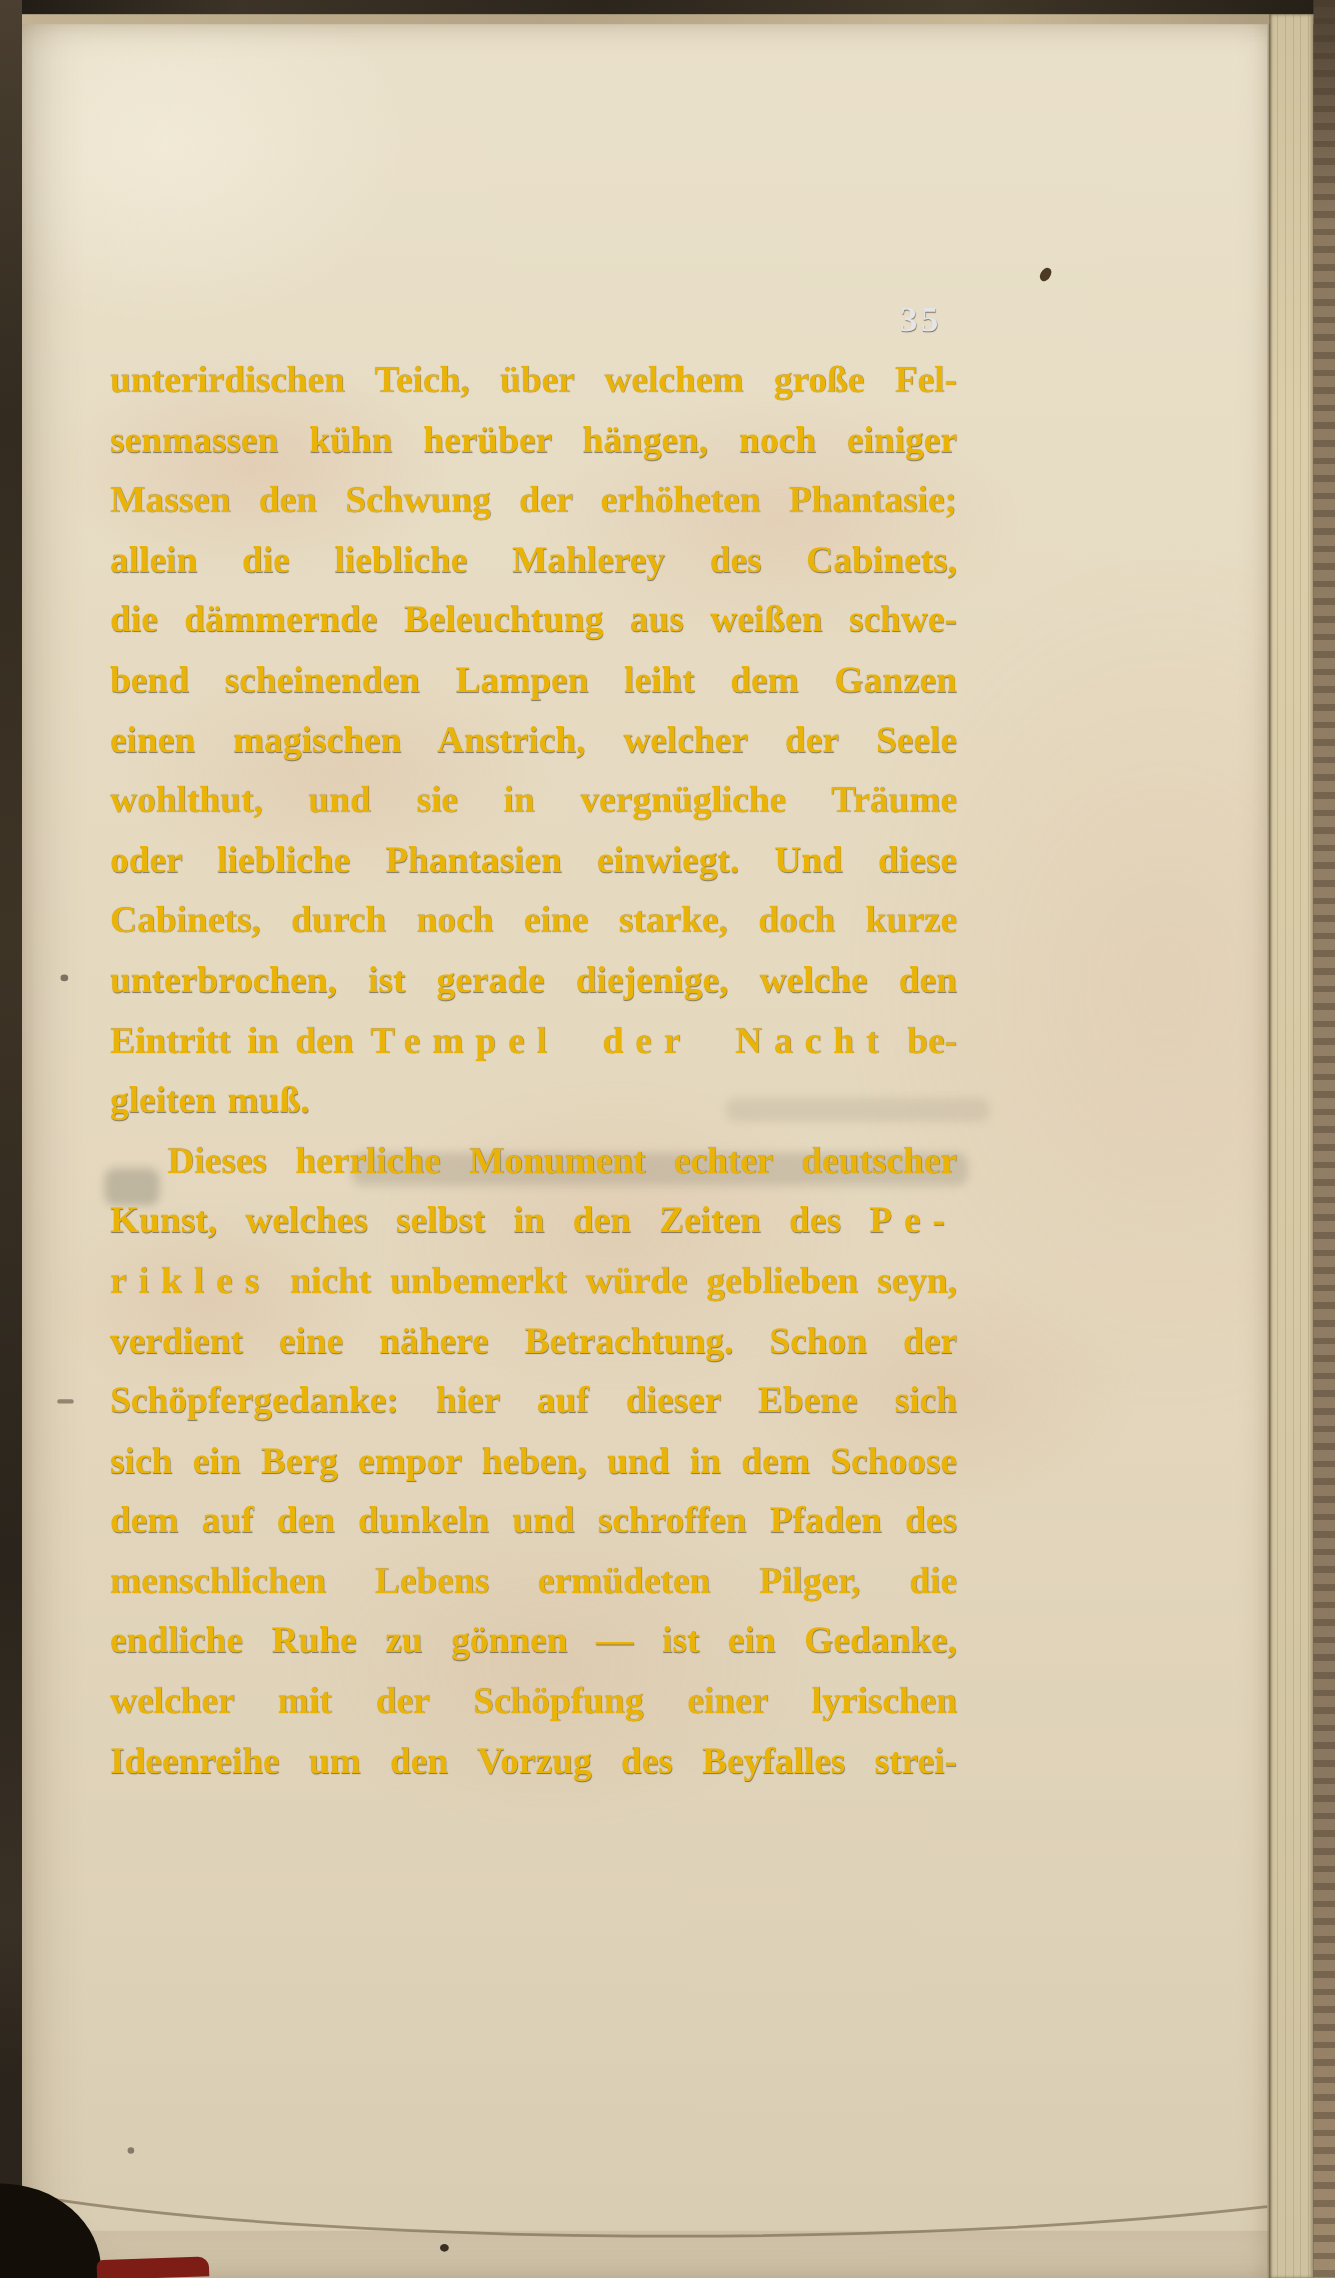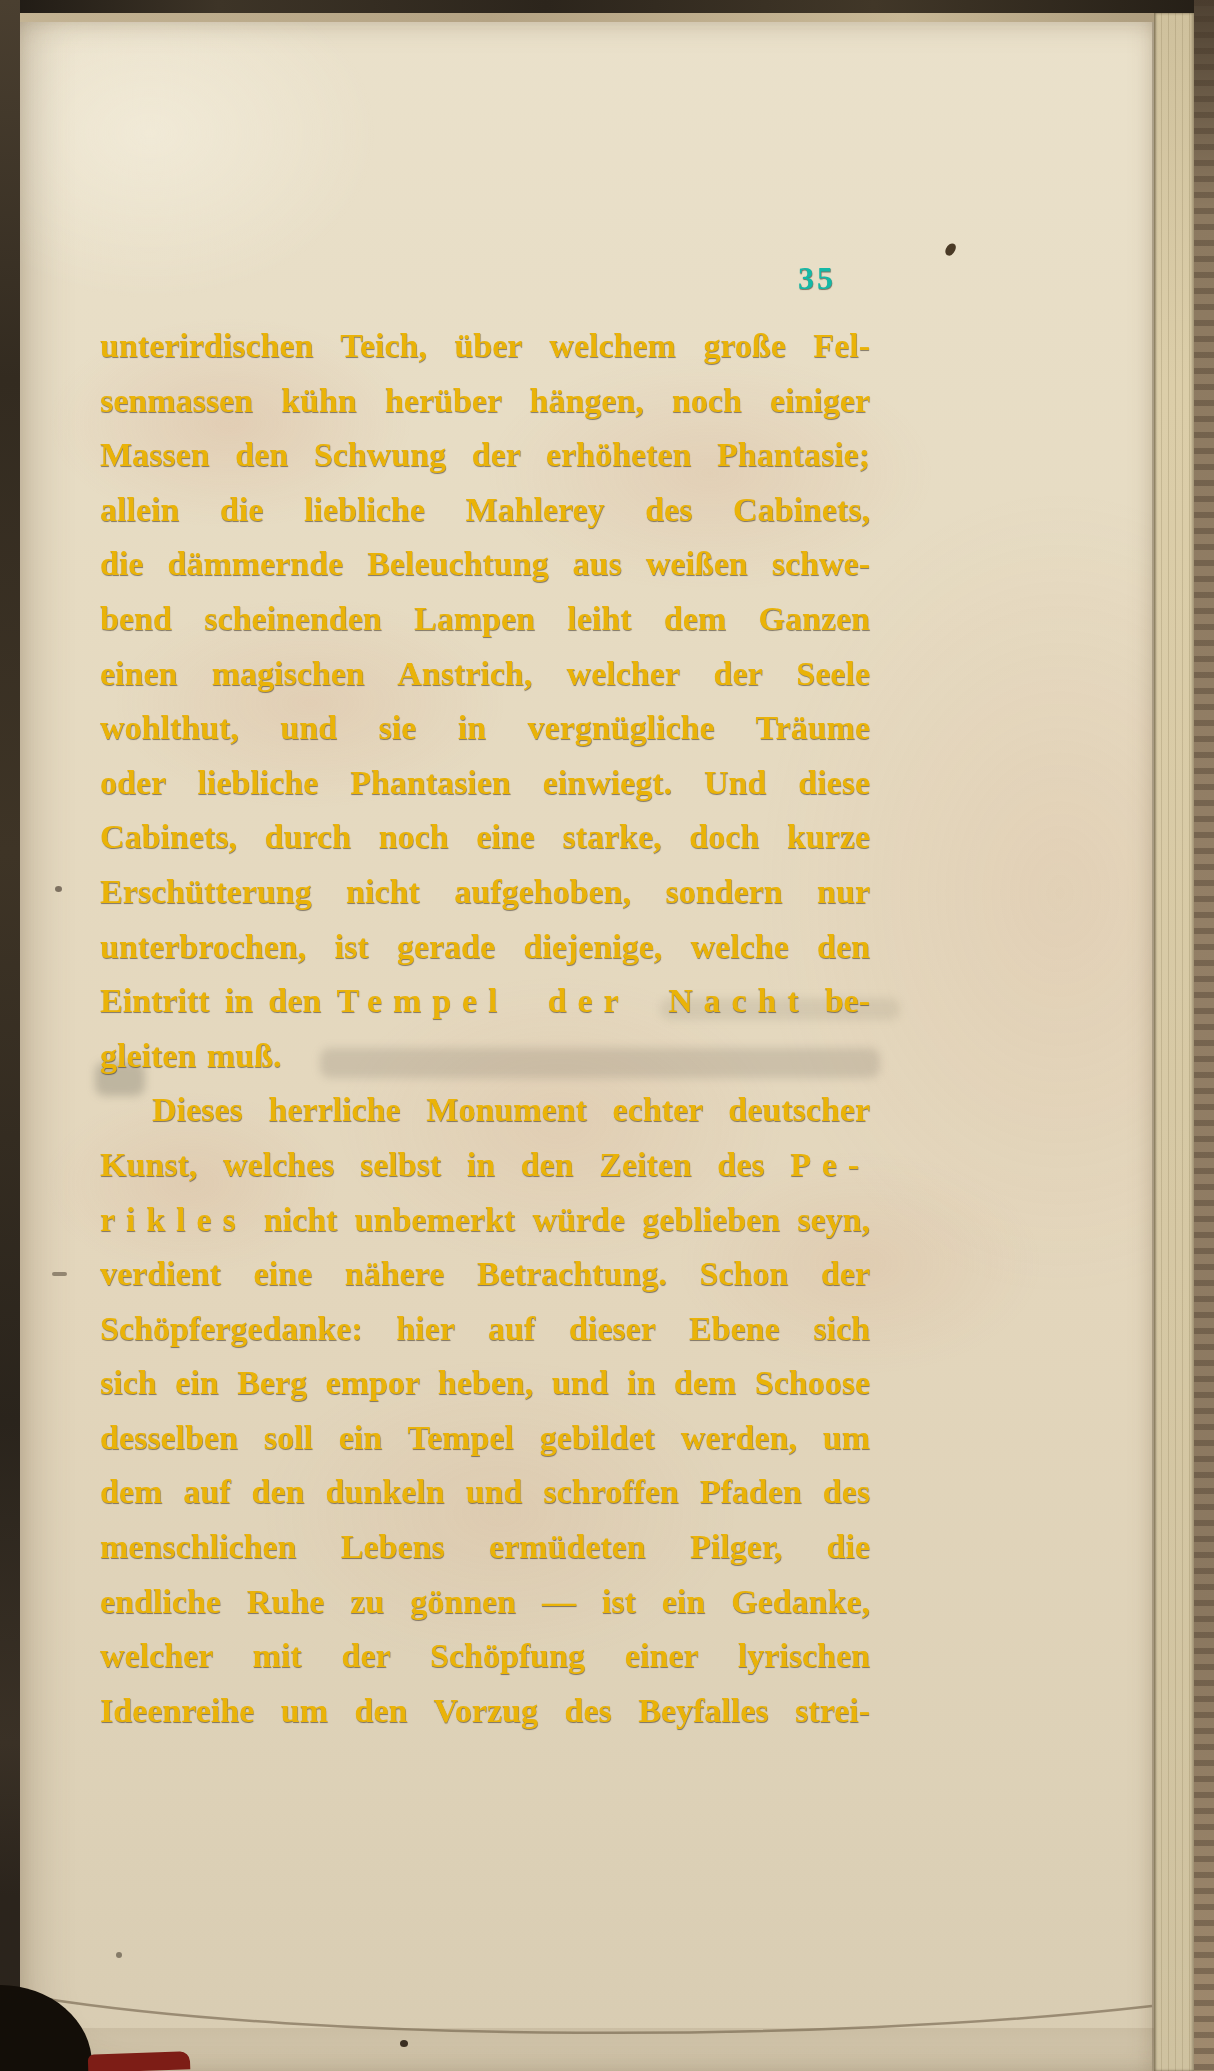--- a/index.html
+++ b/index.html
@@ -57,23 +57,23 @@
   .sp1{left:946px;top:243px;width:9px;height:13px;background:#4a3a26;transform:rotate(24deg);border-radius:60% 40% 55% 45%;}
   .sp2{left:55px;top:886px;width:7px;height:6px;background:rgba(72,60,47,.65);}
   .sp3{left:52px;top:1272px;width:15px;height:4px;background:rgba(82,70,55,.55);border-radius:2px;}
   .sp4{left:400px;top:2040px;width:8px;height:7px;background:#3a2f22;}
   .sp5{left:116px;top:1952px;width:6px;height:6px;background:rgba(64,54,42,.55);}
   .ghost{position:absolute;filter:blur(4px);border-radius:10px;}
   .g1{left:320px;top:1048px;width:560px;height:30px;background:rgba(118,110,94,.22);}
   .g2{left:660px;top:998px;width:240px;height:22px;background:rgba(118,110,94,.14);}
   .g3{left:95px;top:1062px;width:50px;height:34px;background:rgba(95,92,84,.28);}
   
-  .page-number{position:absolute;left:798px;top:260px;width:78px;
-    text-align:left;font-size:32px;font-weight:700;letter-spacing:3px;
-    color:#14b8a6;text-shadow:0.4px 0.6px 0.8px rgba(32,24,15,.55);}
+  .page-number{position:absolute;left:798px;top:272px;width:78px;
+    text-align:center;font-size:32px;font-weight:700;letter-spacing:3px;
+    color:#e5e5e5;text-shadow:0.4px 0.6px 0.8px rgba(32,24,15,.55);}
   .textblock{position:absolute;left:100px;top:319px;width:770px;
     font-size:34px;font-weight:700;line-height:54.6px;color:#eab308;
     text-shadow:0.4px 0.6px 0.8px rgba(32,24,15,.5);
     word-spacing:2px;}
   .line{text-align:justify;text-align-last:justify;white-space:normal;}
   .line.noj{text-align:left;text-align-last:left;}
   .line.indent{text-indent:52px;}
   .sp-em{letter-spacing:.32em;word-spacing:.45em;}
 </style>
 </head>
@@ -111,31 +111,29 @@
     <div class="line">unterirdischen Teich, über welchem große Fel-</div>
     <div class="line">senmassen kühn herüber hängen, noch einiger</div>
     <div class="line">Massen den Schwung der erhöheten Phantasie;</div>
     <div class="line">allein die liebliche Mahlerey des Cabinets,</div>
     <div class="line">die dämmernde Beleuchtung aus weißen schwe-</div>
     <div class="line">bend scheinenden Lampen leiht dem Ganzen</div>
     <div class="line">einen magischen Anstrich, welcher der Seele</div>
     <div class="line">wohlthut, und sie in vergnügliche Träume</div>
     <div class="line">oder liebliche Phantasien einwiegt.  Und diese</div>
     <div class="line">Cabinets, durch noch eine starke, doch kurze</div>
-    <div class="line">Erschütterung nicht aufgehoben, sondern nur</div>
     <div class="line">unterbrochen, ist gerade diejenige, welche den</div>
     <div class="line"><span>Eintritt in den </span><span class="sp-em">Tempel der Nacht</span><span> be-</span></div>
     <div class="line noj">gleiten muß.</div>
     <div class="line indent">Dieses herrliche Monument echter deutscher</div>
     <div class="line"><span>Kunst, welches selbst in den Zeiten des </span><span class="sp-em">Pe-</span><span></span></div>
     <div class="line"><span class="sp-em">rikles</span><span> nicht unbemerkt würde geblieben seyn,</span></div>
     <div class="line">verdient eine nähere Betrachtung.  Schon der</div>
     <div class="line">Schöpfergedanke: hier auf dieser Ebene sich</div>
     <div class="line">sich ein Berg empor heben, und in dem Schoose</div>
-    <div class="line">desselben soll ein Tempel gebildet werden, um</div>
     <div class="line">dem auf den dunkeln und schroffen Pfaden des</div>
     <div class="line">menschlichen Lebens ermüdeten Pilger, die</div>
     <div class="line">endliche Ruhe zu gönnen — ist ein Gedanke,</div>
     <div class="line">welcher mit der Schöpfung einer lyrischen</div>
     <div class="line">Ideenreihe um den Vorzug des Beyfalles strei-</div>
   </div>
 
 </div>
 
 </body></html>

